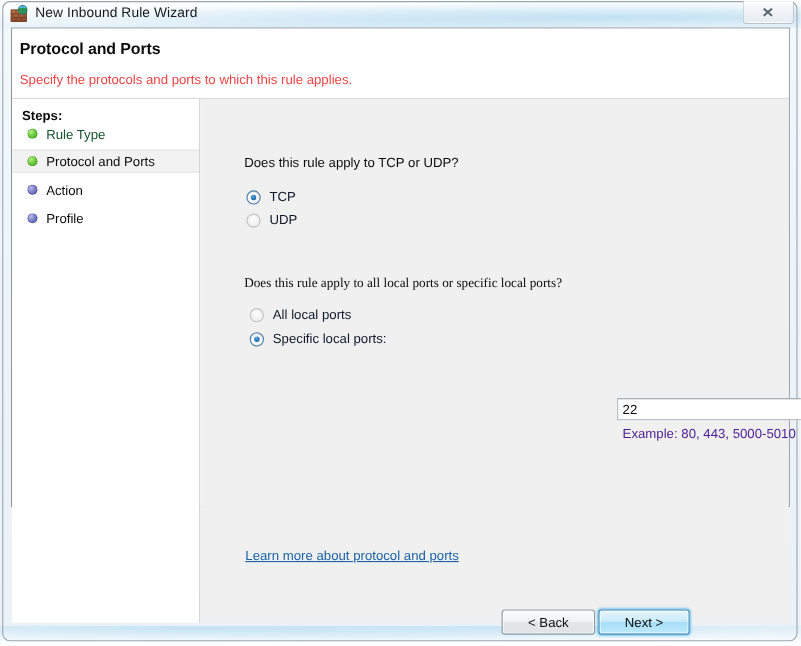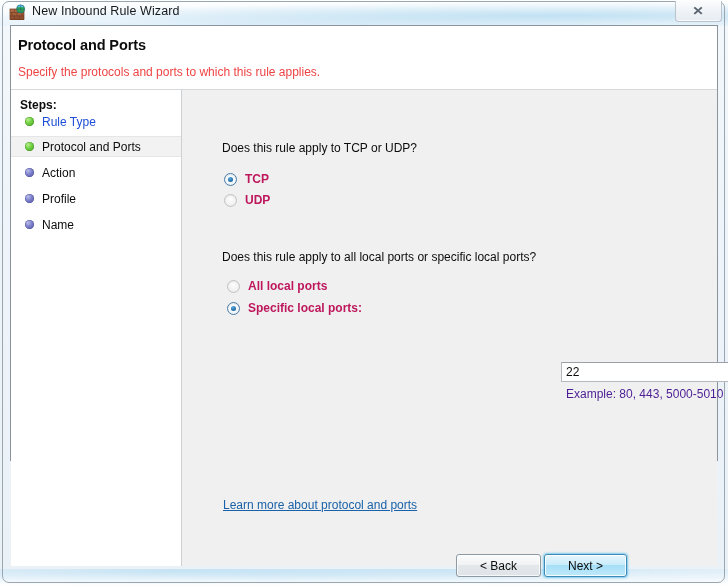--- a/index.html
+++ b/index.html
@@ -185,21 +185,21 @@
     box-shadow: inset 0 0 0 .5px rgba(45,48,110,.5);
   }
   .step-label {
     position: absolute;
     left: 31px;
     font-size: 12px;
     color: #0c0c0c;
     white-space: nowrap;
   }
   .step-label.link {
-    color: #1d4ed8;
+    color: #14532d;
     cursor: pointer;
   }
 
   
   .content {
     position: absolute;
     left: 171px; top: 64px;
     width: 535px; height: 476px;
     background: #f0f0f0;
     box-sizing: border-box;
@@ -240,22 +240,22 @@
     content: "";
     position: absolute;
     left: 3px; top: 3px;
     width: 5px; height: 5px;
     border-radius: 50%;
     background: radial-gradient(circle at 40% 30%, #5ca8df 0%, #2272ab 60%, #124f80 100%);
   }
   .radio-label {
     margin-left: 8px;
     font-size: 12px;
-    font-weight: bold;
-    color: #be185d;
+    font-weight: normal;
+    color: #0f172a;
   }
 
   
   .port-input {
     position: absolute;
     left: 379px; top: 272px;
     width: 282px; height: 20px;
     background: #ffffff;
     border: 1px solid #b4b9bd;
     border-top-color: #9aa0a5;
@@ -374,42 +374,38 @@
       <div class="step" style="top:72px">
         <span class="step-bullet bullet-blue"></span>
         <span class="step-label">Action</span>
       </div>
 
       <div class="step" style="top:98px">
         <span class="step-bullet bullet-blue"></span>
         <span class="step-label">Profile</span>
       </div>
 
-      <div class="step" style="top:124px">
-        <span class="step-bullet bullet-blue"></span>
-        <span class="step-label">Name</span>
-      </div>
     </div>
     <div class="sidebar-divider"></div>
 
     <div class="content">
 
       <div class="q-text" style="left:40px; top:51px;">Does this rule apply to TCP or UDP?</div>
 
       <div class="radio-row" style="left:42px; top:82px;">
         <span class="radio on"></span>
         <span class="radio-label">TCP</span>
       </div>
 
       <div class="radio-row" style="left:42px; top:103px;">
         <span class="radio off"></span>
         <span class="radio-label">UDP</span>
       </div>
 
-      <div class="q-text" style="left:40px; top:160px;">Does this rule apply to all local ports or specific local ports?</div>
+      <div class="q-text" style="left:40px; top:160px;font-family:Liberation Serif, serif;">Does this rule apply to all local ports or specific local ports?</div>
 
       <div class="radio-row" style="left:45px; top:189px;justify-content:center;">
         <span class="radio off"></span>
         <span class="radio-label">All local ports</span>
       </div>
 
       <div class="radio-row" style="left:45px; top:211px;">
         <span class="radio on"></span>
         <span class="radio-label">Specific local ports:</span>
       </div>

